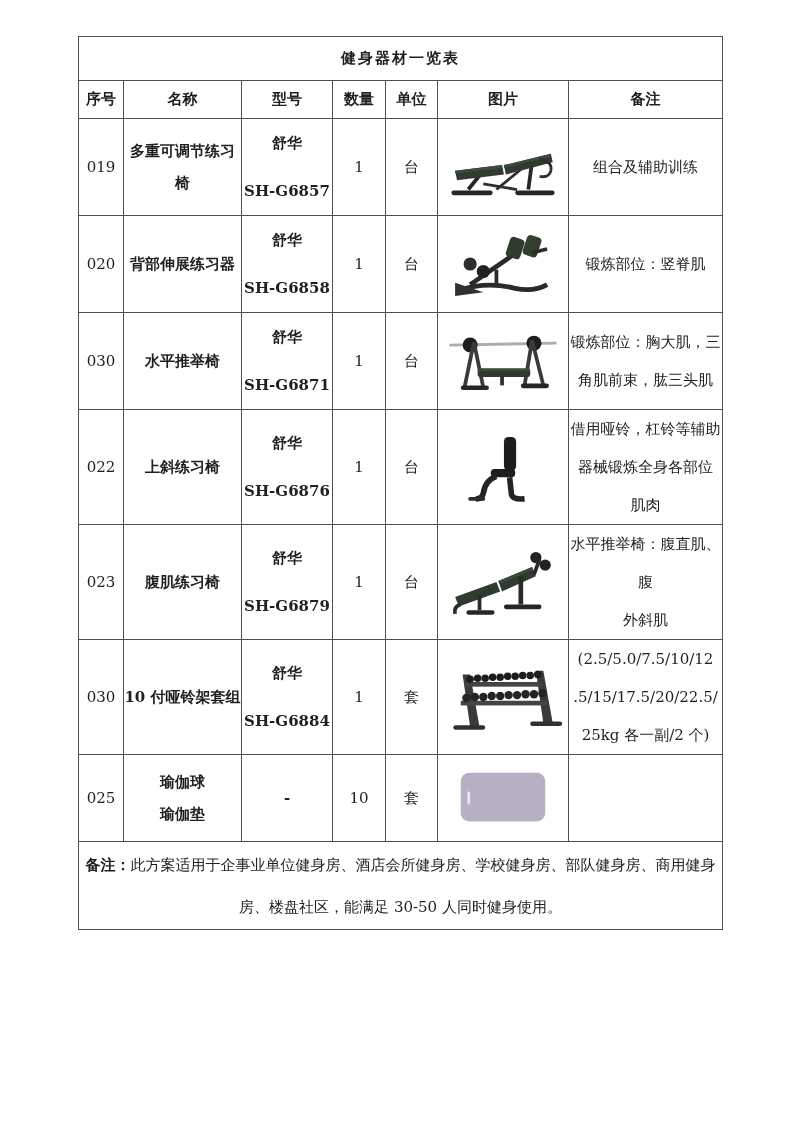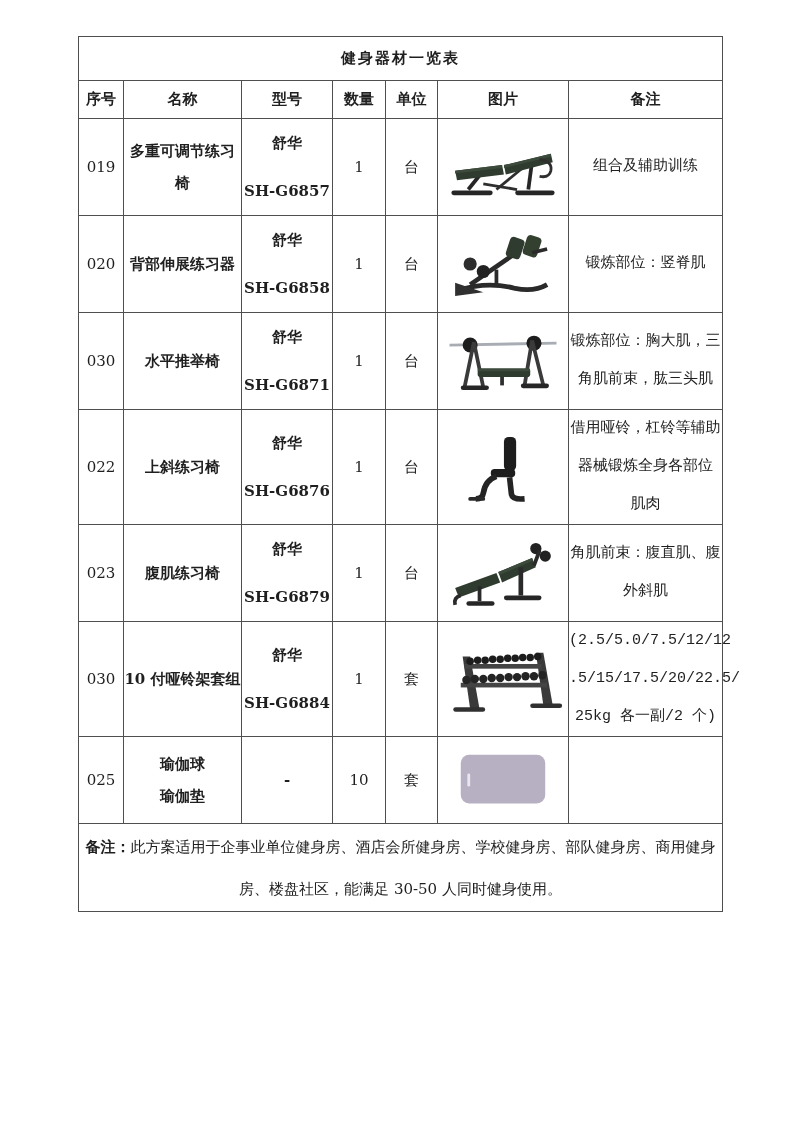--- a/index.html
+++ b/index.html
@@ -29,21 +29,21 @@
   tr.r1{height:90px;} tr.r2{height:90px;}
   tr.r3{height:94px;} tr.r4{height:94px;} tr.r5{height:94px;}
   tr.r6{height:98px;} tr.r7{height:87px;}
   tr.h-note{height:88px;}
   td.title-cell{
     font-size:23px;font-weight:bold;letter-spacing:2px;
   }
   td.head-cell{font-weight:bold;font-size:15px;}
   td.name-cell{line-height:32px;white-space:pre-line;padding:0 6px;font-weight:bold;}
   td.model-cell{line-height:48px;white-space:pre-line;font-weight:bold;}
-  td.remark-cell{line-height:38px;white-space:pre-line;font-size:14px;padding:0 4px;font-family:Liberation Mono, monospace;}
+  td.remark-cell{line-height:38px;white-space:pre-line;font-size:14px;padding:0 4px;}
   td.pic-cell{padding:2px 0;}
   td.note-cell{
     text-align:center;line-height:42px;font-size:15px;padding:0 12px;
   }
   .note-label{font-weight:bold;}
   .pic-wrap{display:flex;align-items:center;justify-content:center;}
 </style>
 </head>
 <body>
 
@@ -194,21 +194,21 @@
           <circle cx="110" cy="24" r="6" fill="#222222"></circle>
           <line x1="98" y1="34" x2="104" y2="18" stroke="#2a2a2a" stroke-width="4"></line>
           <line x1="84" y1="36" x2="84" y2="66" stroke="#2a2a2a" stroke-width="5"></line>
           <line x1="40" y1="56" x2="40" y2="72" stroke="#2a2a2a" stroke-width="4"></line>
           <rect x="66" y="66" width="40" height="5" rx="2.5" fill="#262626"></rect>
           <rect x="26" y="72" width="30" height="5" rx="2.5" fill="#262626"></rect>
           <path d="M20,66 q-8,2 -6,10" fill="none" stroke="#2a2a2a" stroke-width="4"></path>
         </svg>
         </div>
       </td>
-      <td class="remark-cell">角肌前束：腹直肌、腹
+      <td class="remark-cell">水平推举椅：腹直肌、腹
 外斜肌</td>
     </tr>
 
     <tr class="r6">
       <td>030</td>
       <td class="name-cell">10 付哑铃架套组</td>
       <td class="model-cell">舒华
 SH-G6884</td>
       <td>1</td>
       <td>套</td>
@@ -241,21 +241,21 @@
                   <circle cx="62" cy="43" r="4.5"></circle>
                   <circle cx="71" cy="42" r="4.5"></circle>
             <circle cx="80" cy="42" r="4.5"></circle>
                   <circle cx="89" cy="41" r="4.5"></circle>
                   <circle cx="98" cy="41" r="4.5"></circle>
             <circle cx="107" cy="40" r="4.5"></circle>
           </g>
         </svg>
         </div>
       </td>
-      <td class="remark-cell">(2.5/5.0/7.5/12/12
+      <td class="remark-cell">(2.5/5.0/7.5/10/12
 .5/15/17.5/20/22.5/
 25kg 各一副/2 个)</td>
     </tr>
 
     <tr class="r7">
       <td>025</td>
       <td class="name-cell">瑜伽球
 瑜伽垫</td>
       <td class="model-cell">-</td>
       <td>10</td>

